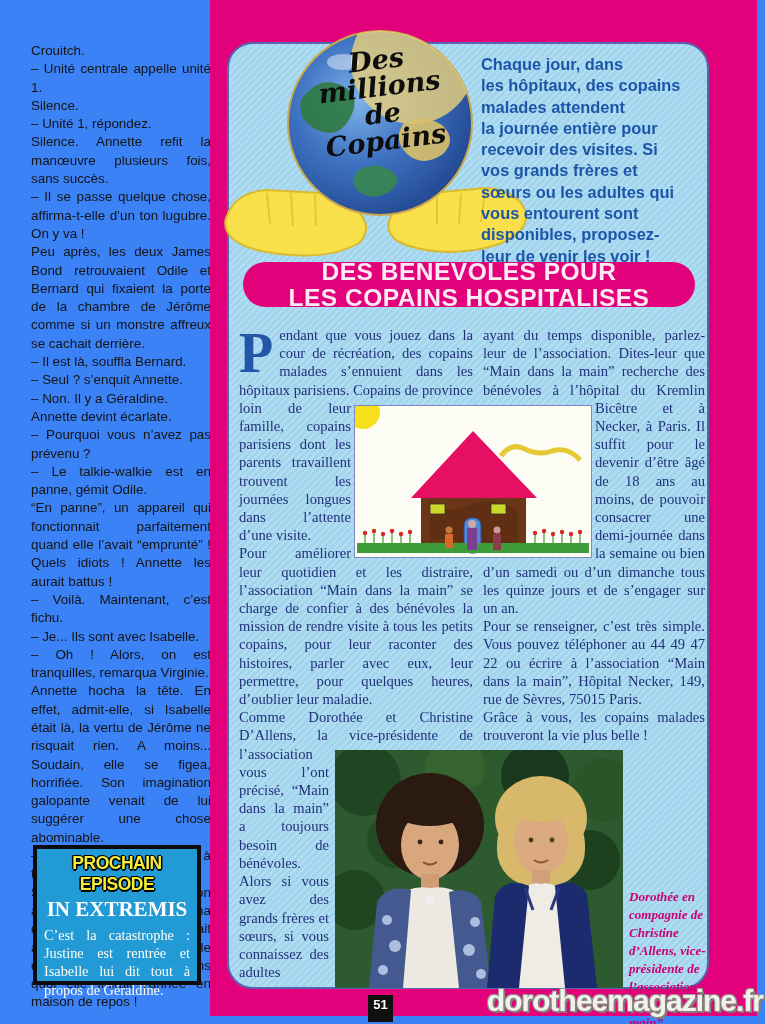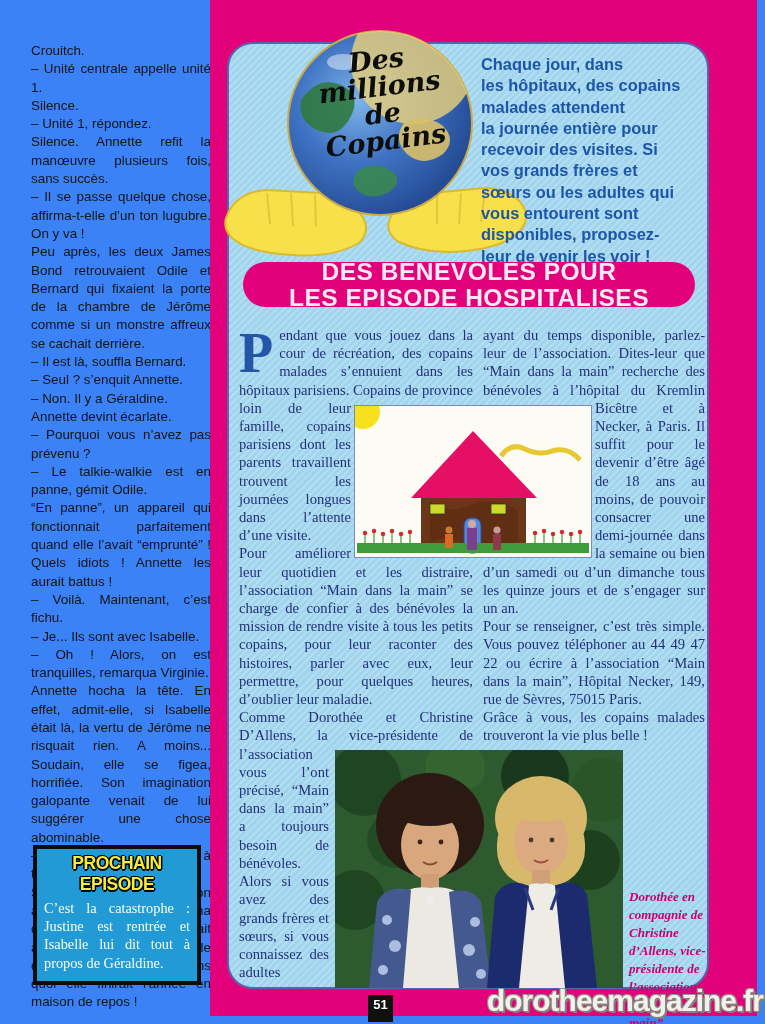--- a/index.html
+++ b/index.html
@@ -89,20 +89,21 @@
 “En panne”, un appareil qui fonctionnait parfaitement quand elle l’avait “emprunté” ! Quels idiots ! Annette les aurait battus !
 – Voilà. Maintenant, c’est fichu.
 – Je... Ils sont avec Isabelle.
 – Oh ! Alors, on est tranquilles, remarqua Virginie.
 Annette hocha la tête. En effet, admit-elle, si Isabelle était là, la vertu de Jérôme ne risquait rien. A moins... Soudain, elle se figea, horrifiée. Son imagination galopante venait de lui suggérer une chose abominable.
 – Et s’ils faisaient ménage à trois ?
 Sans un mot, Virginie prit son amie par le bras et l’entraîna dans l’escalier. Annette était atteinte de surmenage, elle devait dormir d’urgence, sans quoi elle finirait l’année en maison de repos !</div>
 
   <div class="episode-box">
     <div class="ep-kicker">PROCHAIN EPISODE</div>
+    <div class="ep-title">IN EXTREMIS</div>
     <div class="ep-body">C’est la catastrophe : Justine est rentrée et Isabelle lui dit tout à propos de Géraldine.</div>
   </div>
 
   <div class="magenta">
     <div class="panel">
 
       <svg class="hands" viewBox="0 0 306 102">
         <g fill="#f8e04b" stroke="#d9b92e" stroke-width="2">
           <path d="M3,56 Q12,30 44,28 L98,31 Q122,34 136,50 Q150,67 136,81 Q110,96 70,93 Q26,91 9,76 Q0,67 3,56 Z"></path>
           <path d="M303,50 Q294,27 262,26 L208,31 Q183,35 170,51 Q159,67 174,79 Q202,93 242,89 Q281,85 296,70 Q305,60 303,50 Z"></path>
@@ -149,21 +150,21 @@
 la journée entière pour
 recevoir des visites. Si
 vos grands frères et
 sœurs ou les adultes qui
 vous entourent sont
 disponibles, proposez-
 leur de venir les voir !</div>
 
       <div class="banner">
         <div class="bl">DES BENEVOLES POUR</div>
-        <div class="bl">LES EPISODE HOSPITALISES</div>
+        <div class="bl">LES COPAINS HOSPITALISES</div>
       </div>
 
       <div class="col col1">
         <div class="dropcap">P</div>
         <div class="f-r0"></div>
         <div class="f-house-r"></div>
         <div class="f-r1"></div>
         <div class="f-photo-r"></div>
         <span class="coltext">endant que vous jouez dans la cour de récréation, des copains malades s’ennuient dans les hôpitaux parisiens. Copains de province loin de leur famille, copains parisiens dont les parents travaillent trouvent les journées longues dans l’attente d’une visite.
 Pour améliorer leur quotidien et les distraire, l’association “Main dans la main” se charge de confier à des bénévoles la mission de rendre visite à tous les petits copains, pour leur raconter des histoires, parler avec eux, leur permettre, pour quelques heures, d’oublier leur maladie.

